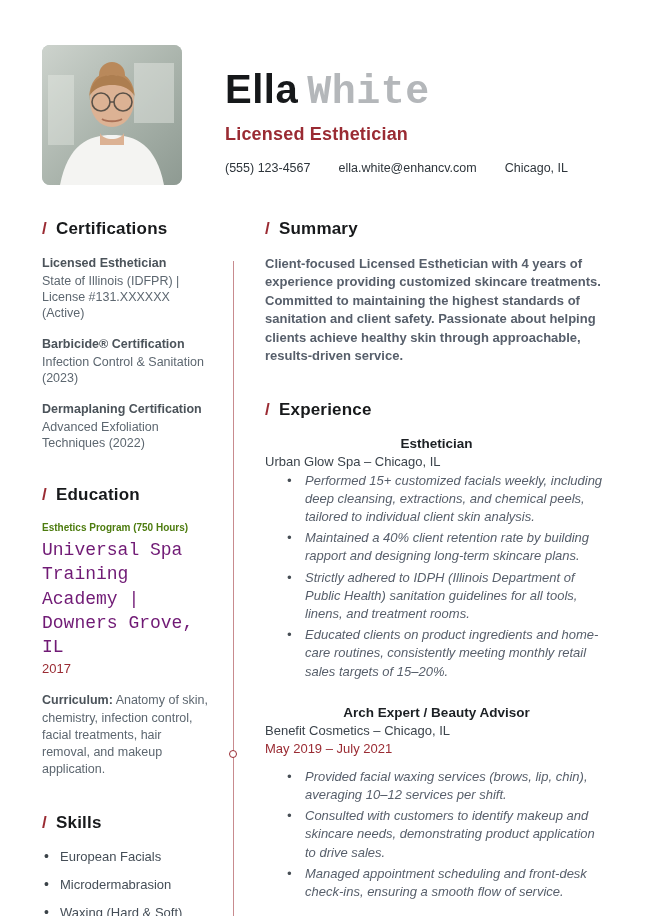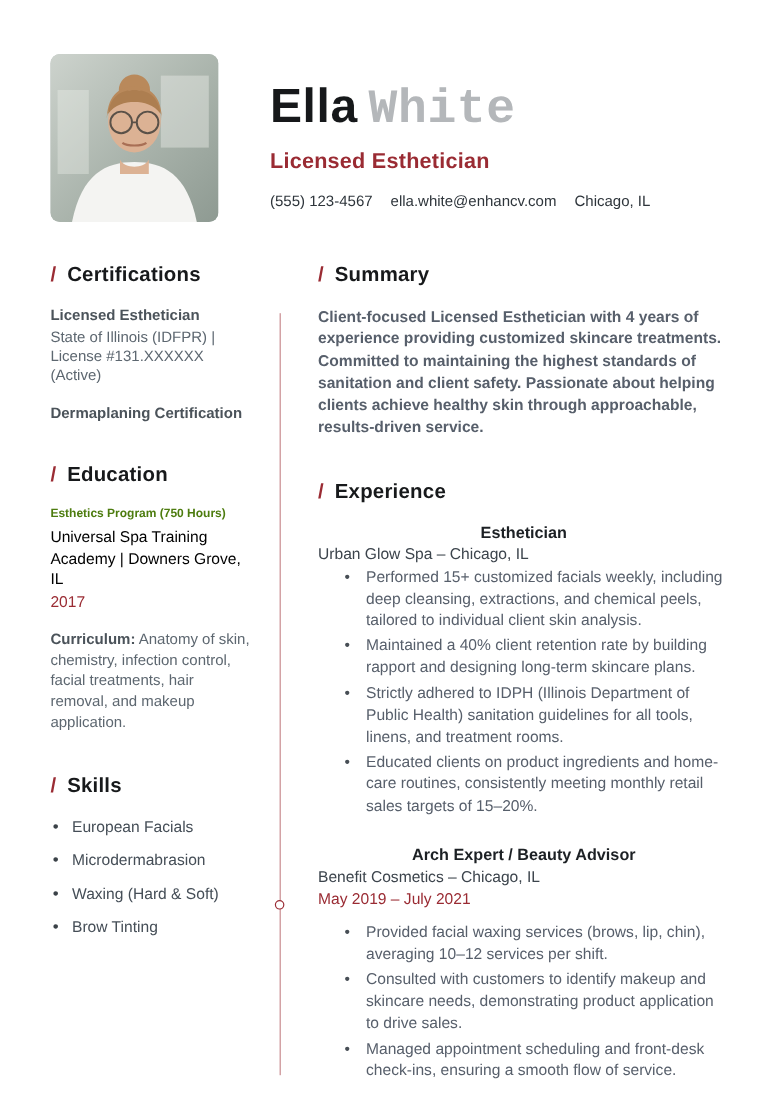--- a/index.html
+++ b/index.html
@@ -37,21 +37,21 @@
   .job-title {
     margin-top: 10px;
     font-size: 18px;
     font-weight: 700;
     color: #9a2b33;
     letter-spacing: 0.2px;
   }
   .contact-row {
     margin-top: 16px;
     display: flex;
-    gap: 15px;
+    gap: 28px;
     font-size: 12.5px;
     color: #2e353b;
   }
 
   
   .columns { display: flex; margin-top: 34px; }
   .col-left  { flex: 0 0 168px; }
   .col-right { flex: 1; margin-left: 55px; position: relative; }
 
   h2.section-heading {
@@ -65,21 +65,21 @@
 
   section { margin-bottom: 34px; }
   section:last-child { margin-bottom: 0; }
 
   
   .cert-item { margin-bottom: 15px; font-size: 12.5px; line-height: 1.28; }
   .cert-title { font-weight: 700; color: #4b535a; margin-bottom: 2px; }
   .cert-detail { color: #5d6770; }
 
   .edu-degree { font-weight: 700; color: #4d7c0f; font-size: 10px; line-height: 1.3; margin-bottom: 4px; }
-  .edu-school { font-size: 13px; color: #000000; line-height: 1.35; }
+  .edu-school { font-size: 18px; color: #701a75; line-height: 1.35; font-family: Liberation Mono, monospace; }
   .edu-year { font-size: 13px; color: #9a2b33; margin-top: 2px; }
   .edu-curriculum { margin-top: 16px; font-size: 12.5px; line-height: 1.38; color: #5d6770; }
   .edu-curriculum .b { font-weight: 700; color: #4b535a; }
 
   ul.skills { list-style: none; }
   ul.skills li {
     position: relative;
     padding-left: 18px;
     font-size: 13px;
     color: #454e57;
@@ -119,20 +119,21 @@
   }
 
   ul.bullets { list-style: none; margin-left: 18px; }
   ul.bullets li {
     position: relative;
     padding-left: 22px;
     font-size: 13px;
     line-height: 1.4;
     color: #575f6b;
     margin-bottom: 3px;
+    font-style: italic;
   }
   ul.bullets li::before {
     content: "\2022";
     position: absolute; left: 4px; top: 0;
     color: #474e55;
   }
 </style>
 </head>
 <body>
 
@@ -178,21 +179,26 @@
 
     <aside class="col-left">
 
       <section>
         <h2 class="section-heading"><span class="slash">/</span><span>Certifications</span></h2>
         <div class="cert-item">
           <div class="cert-title">Licensed Esthetician</div>
           <div class="cert-detail">State of Illinois (IDFPR) | License #131.XXXXXX (Active)</div>
         </div>
         <div class="cert-item">
+          <div class="cert-title">Barbicide® Certification</div>
+          <div class="cert-detail">Infection Control &amp; Sanitation (2023)</div>
+        </div>
+        <div class="cert-item">
           <div class="cert-title">Dermaplaning Certification</div>
+          <div class="cert-detail">Advanced Exfoliation Techniques (2022)</div>
         </div>
       </section>
 
       <section>
         <h2 class="section-heading"><span class="slash">/</span><span>Education</span></h2>
         <div class="edu-degree">Esthetics Program (750 Hours)</div>
         <div class="edu-school">Universal Spa Training Academy | Downers Grove, IL</div>
         <div class="edu-year">2017</div>
         <p class="edu-curriculum"><span class="b">Curriculum:</span><span> Anatomy of skin, chemistry, infection control, facial treatments, hair removal, and makeup application.</span></p>
       </section>

